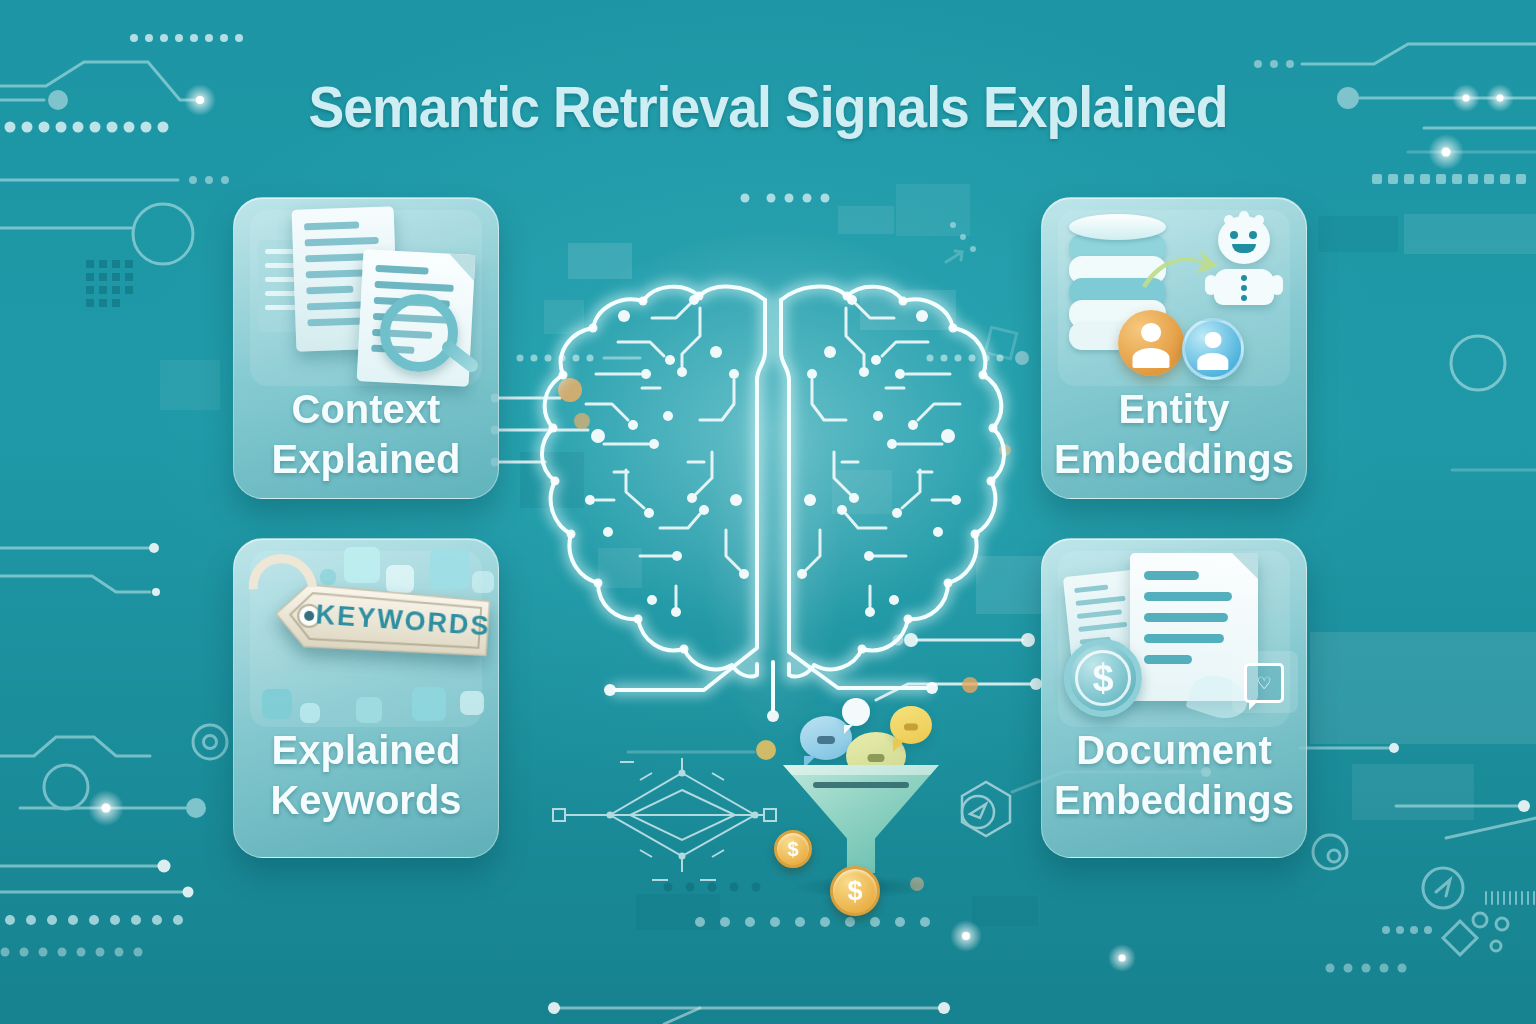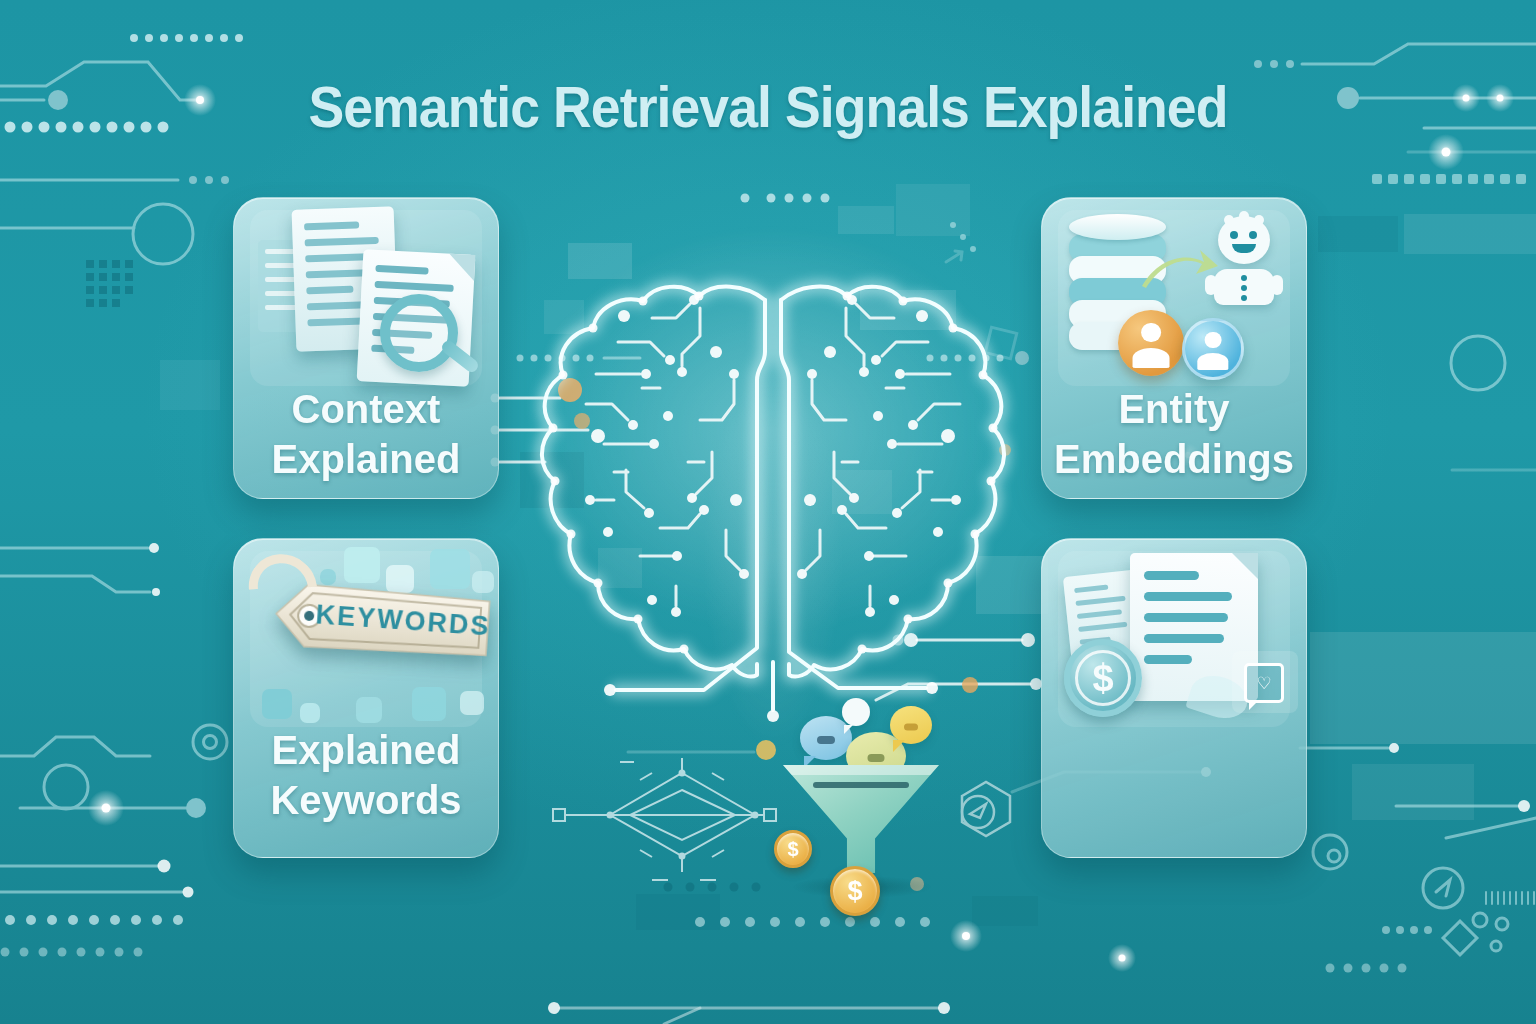--- a/index.html
+++ b/index.html
@@ -706,20 +706,24 @@
       </div>
       <div class="de-leaf"></div>
       <div class="de-coin">
         <span class="de-dollar">$</span>
       </div>
       <div class="de-panel"></div>
       <div class="de-badge">
           <span>♡</span>
         </div>
     </div>
+    <div class="card-label">
+      <span>Document</span>
+      <span>Embeddings</span>
+    </div>
   </section>
 
   <div class="funnel-zone">
     <div class="bubble bub-blue">
         <div class="dash"></div>
       </div>
     <div class="bubble bub-white"></div>
     <div class="bubble bub-green">
         <div class="dash"></div>
       </div>

